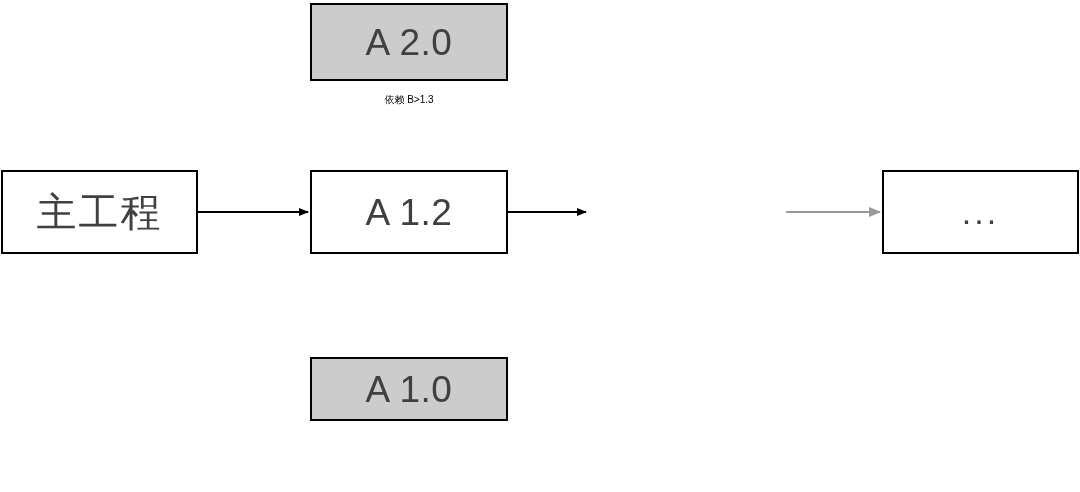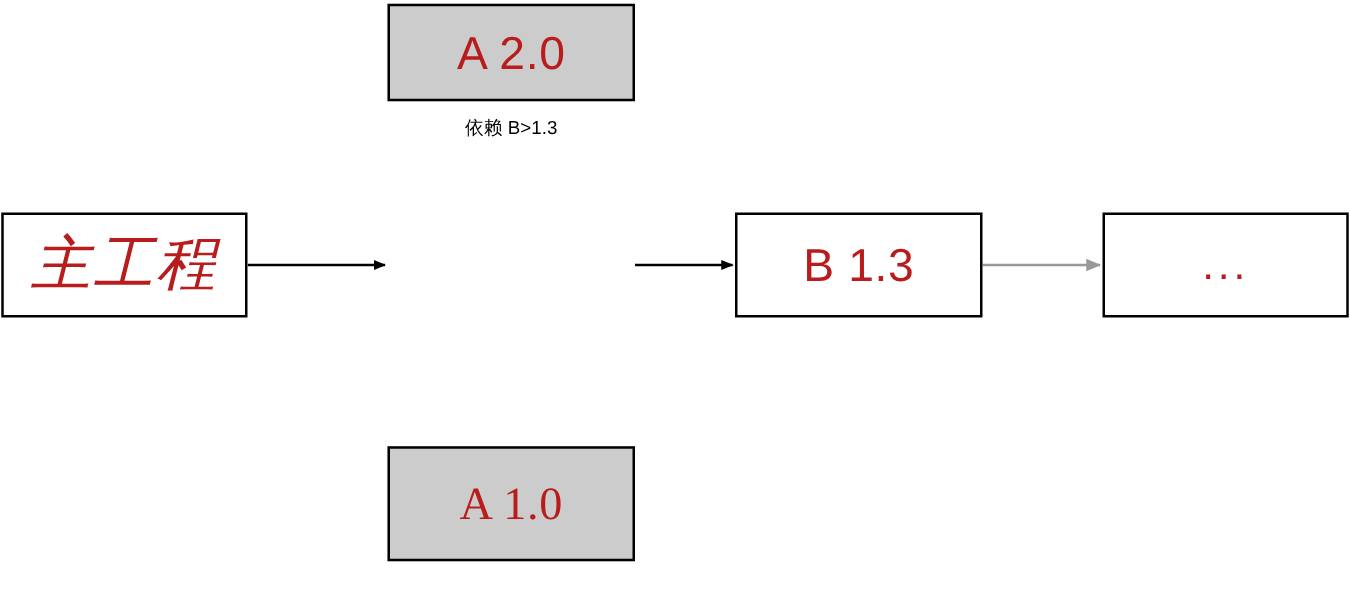--- a/index.html
+++ b/index.html
@@ -20,43 +20,42 @@
     background: #ffffff;
   }
   .node {
     position: absolute;
     box-sizing: border-box;
     border: 2px solid #000000;
     background: #ffffff;
     display: flex;
     align-items: center;
     justify-content: center;
-    color: #b91c1c;
+    color: #404040;
     line-height: 1;
     white-space: nowrap;
   }
   .node.shaded {
     background: #cccccc;
   }
   .node-label {
     font-size: 37px;
     letter-spacing: 0.5px;
   }
   .node-label.cjk {
-    font-size: 48px;
+    font-size: 40px;
     letter-spacing: 2px;
-    font-style: italic;
   }
   .node-label.dots {
     font-size: 34px;
     letter-spacing: 3px;
   }
   .caption {
     position: absolute;
-    font-size: 15px;
+    font-size: 10px;
     color: #000000;
     white-space: nowrap;
     text-align: center;
     line-height: 1;
   }
   .edge-svg {
     position: absolute;
     left: 0;
     top: 0;
     width: 1080px;
@@ -85,26 +84,26 @@
 
   <div class="node shaded" style="left:310px; top:3px; width:198px; height:78px;">
     <span class="node-label">A 2.0</span>
   </div>
   <div class="caption" style="left:309px; top:95px; width:200px;">依赖 B&gt;1.3</div>
 
   <div class="node" style="left:1px; top:170px; width:197px; height:84px;">
     <span class="node-label cjk">主工程</span>
   </div>
 
+  <div class="node" style="left:310px; top:170px; width:198px; height:84px;">
+    <span class="node-label">A 1.2</span>
+  </div>
 
-  <div class="node" style="left:588px; top:170px; width:198px; height:84px;">
-    <span class="node-label">B 1.3</span>
-  </div>
 
   <div class="node" style="left:882px; top:170px; width:197px; height:84px;">
     <span class="node-label dots">...</span>
   </div>
 
-  <div class="node shaded" style="left:310px; top:357px; width:198px; height:92px;font-family:Liberation Serif, serif;">
+  <div class="node shaded" style="left:310px; top:357px; width:198px; height:64px;">
     <span class="node-label">A 1.0</span>
   </div>
 
 </div>
 
 </body></html>

